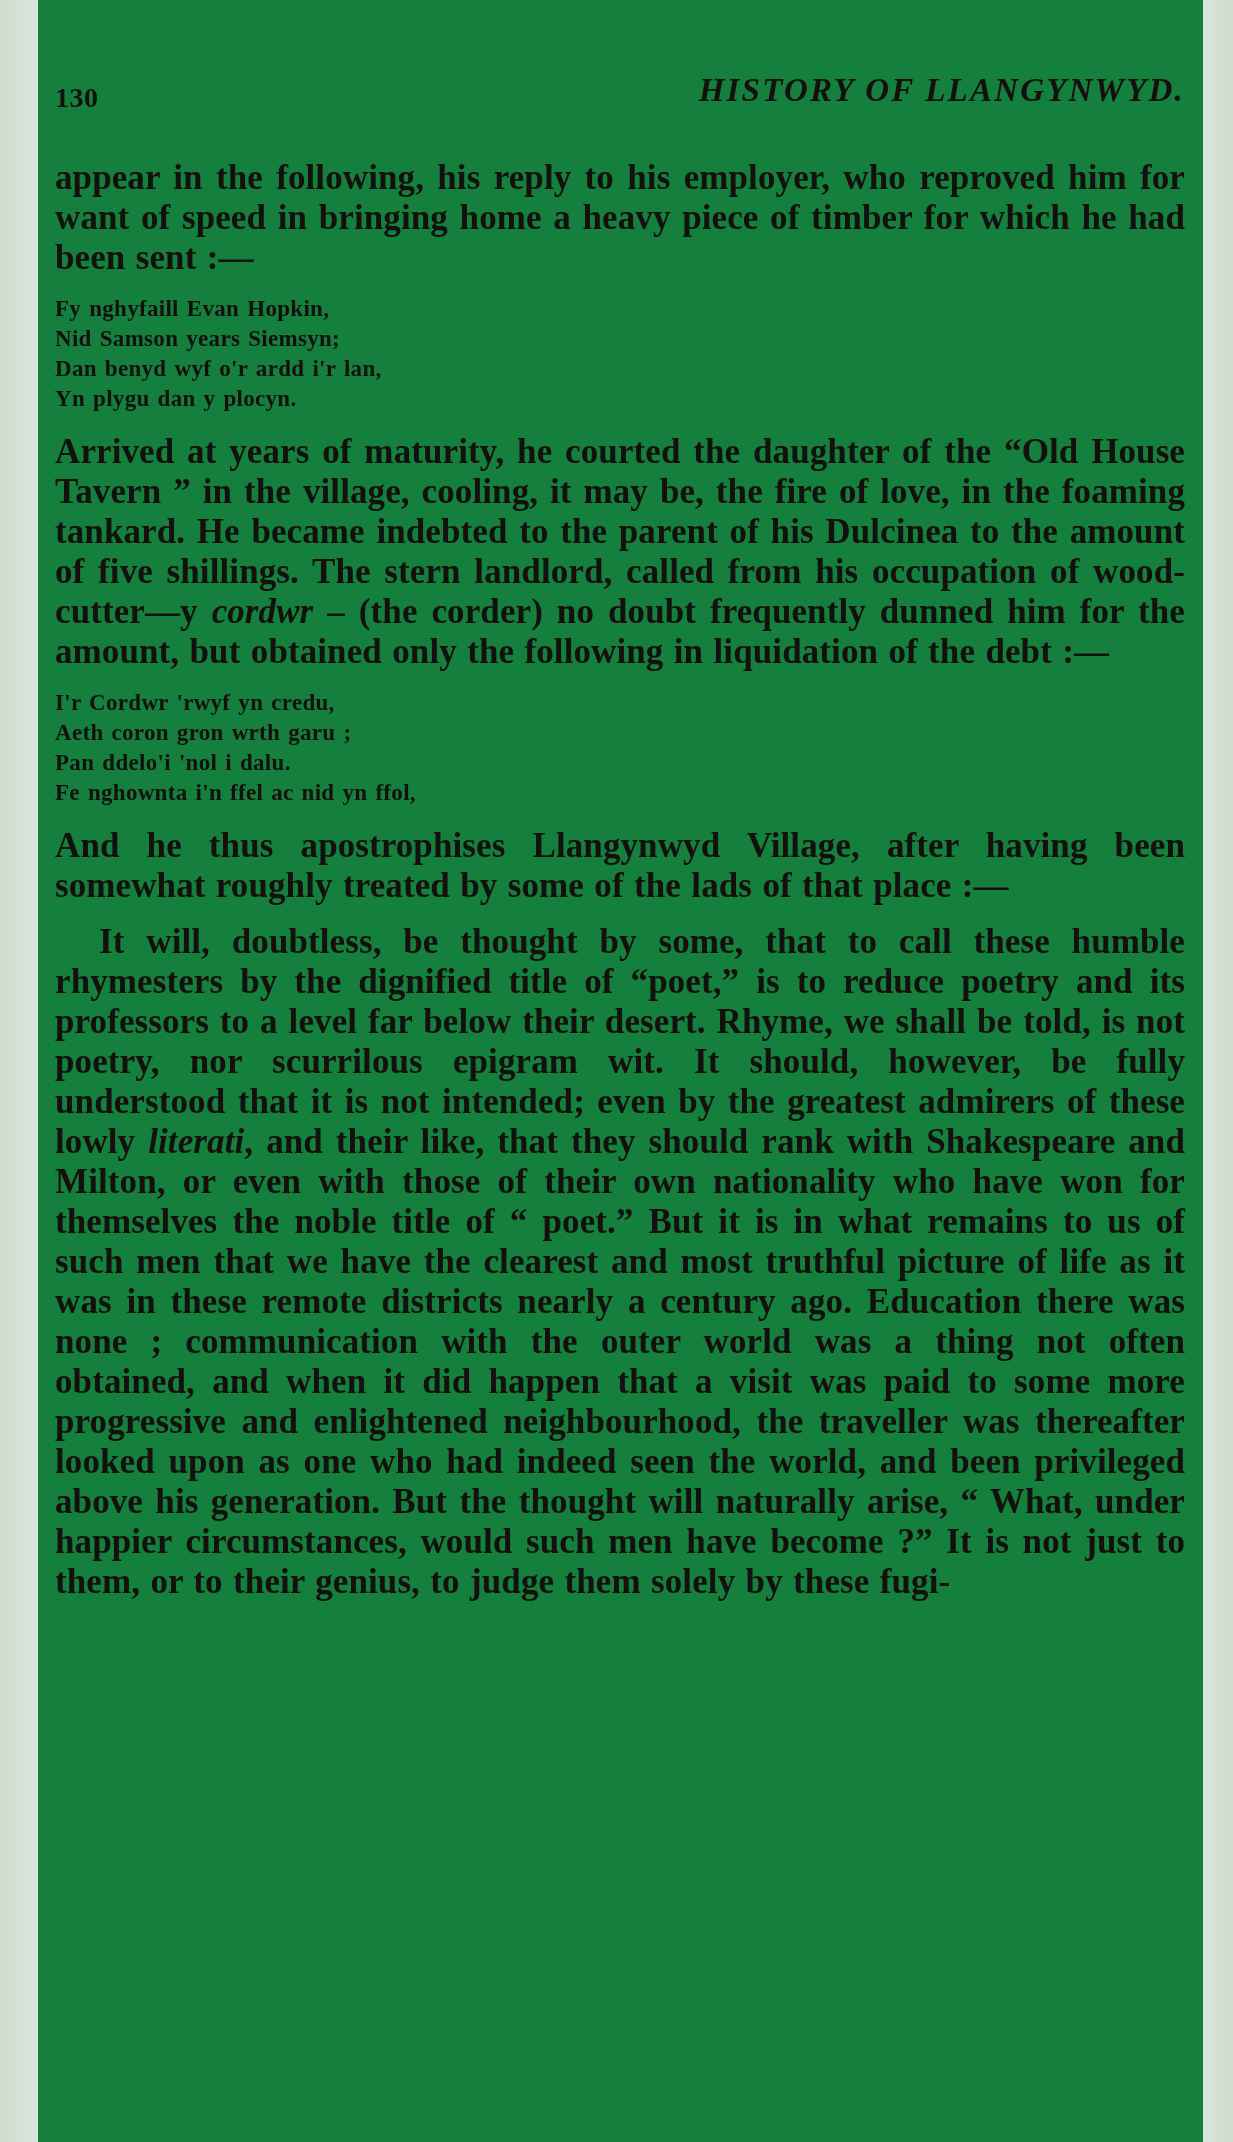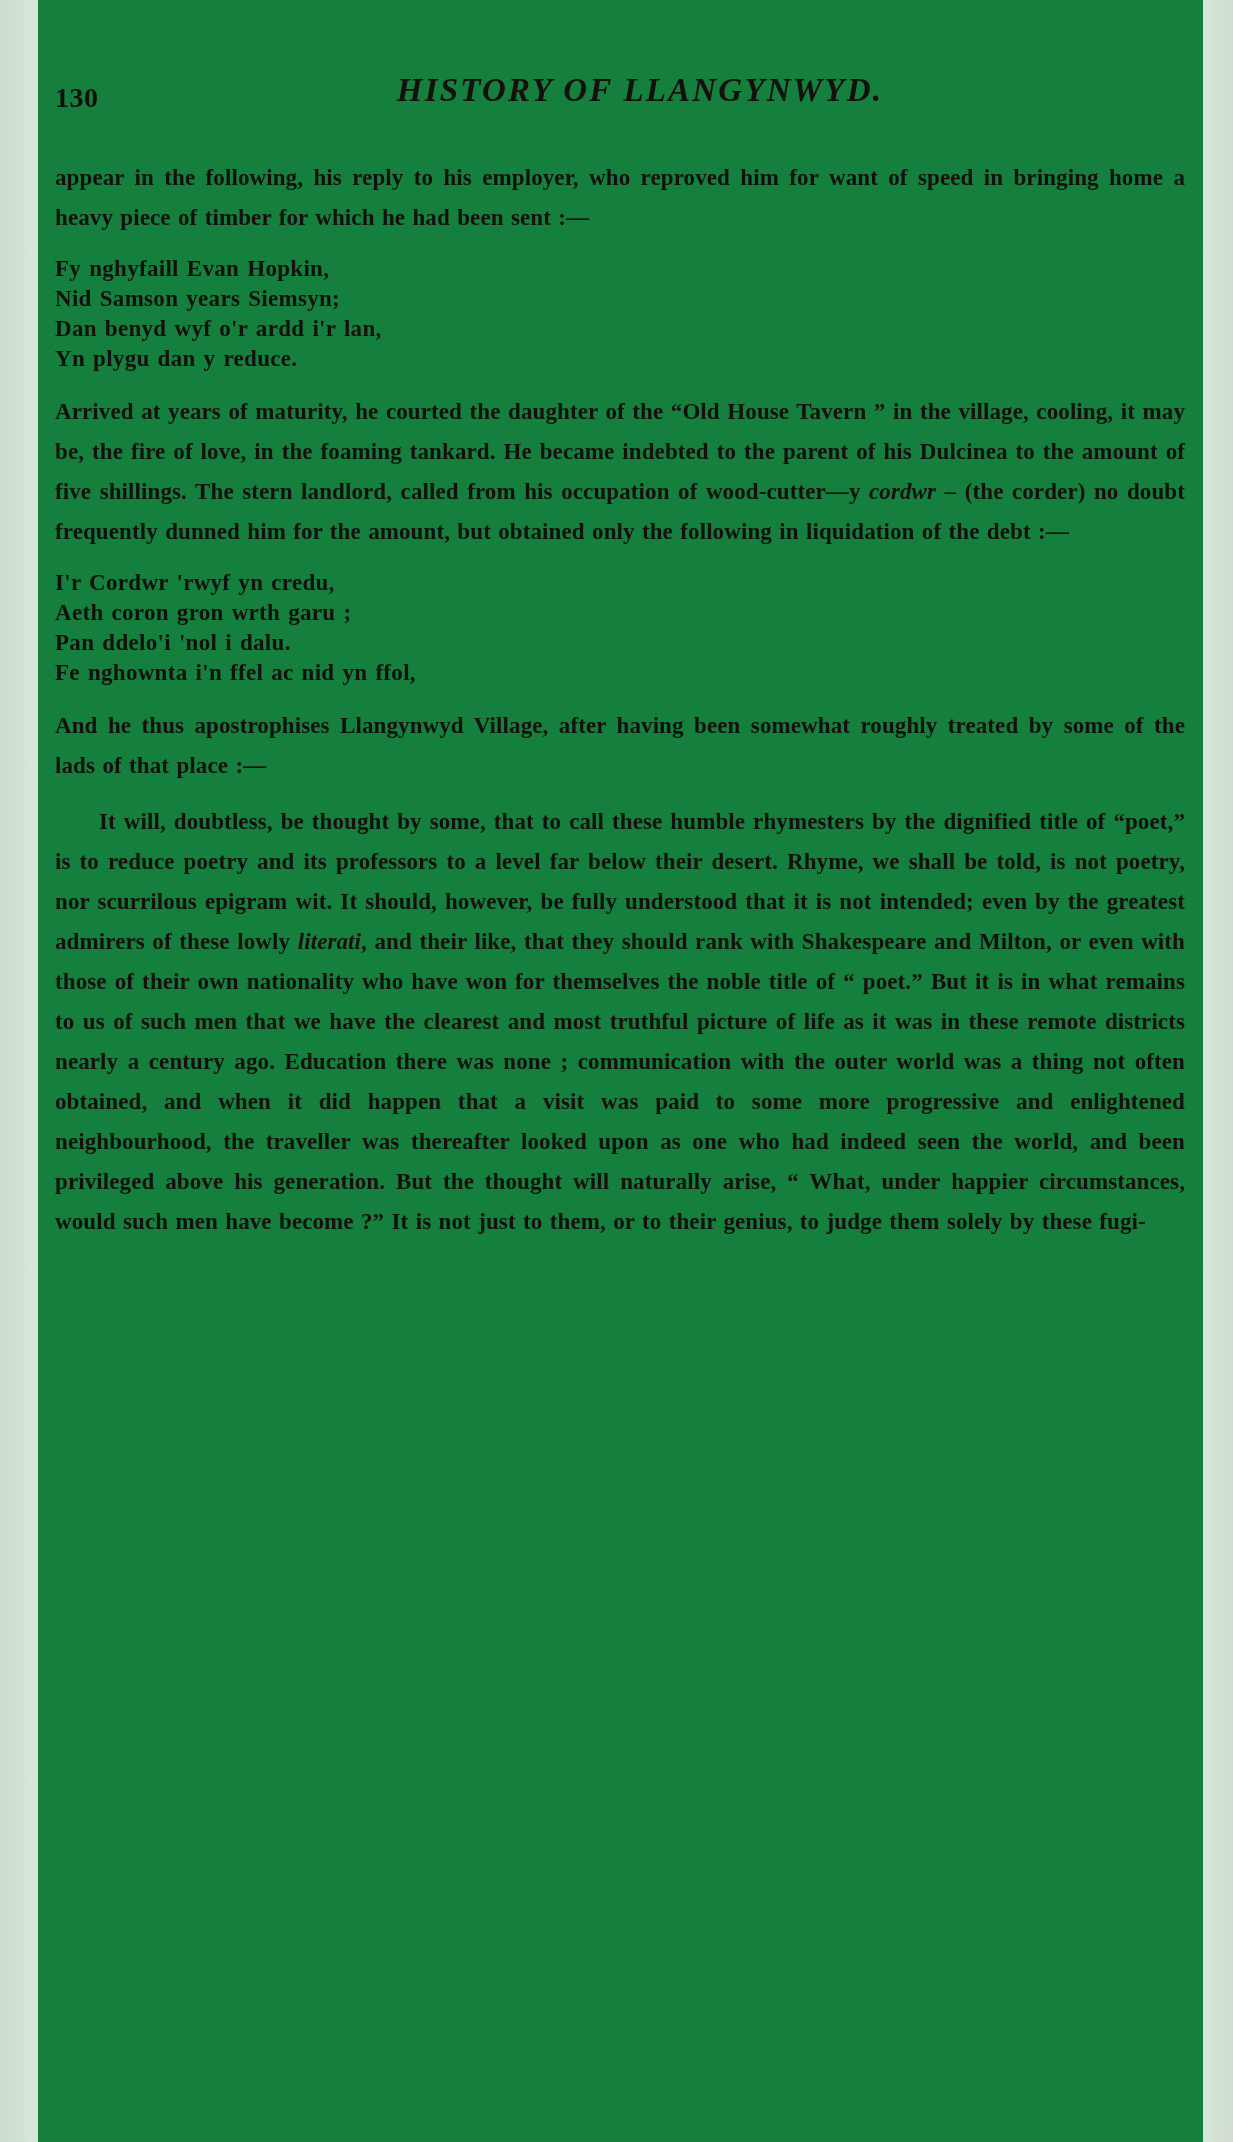--- a/index.html
+++ b/index.html
@@ -54,31 +54,31 @@
     font-family: "Liberation Serif", serif;
     font-weight: bold;
     font-size: 28px;
     letter-spacing: 0.5px;
   }
   .running-title {
     position: absolute;
     left: 0;
     right: 0;
     top: 0;
-    text-align: center;
+    text-align: right;
     font-family: "Liberation Serif", serif;
     font-style: italic;
     font-weight: bold;
     font-size: 33px;
     letter-spacing: 2.2px;
     padding-left: 40px;
   }
   p.body {
     font-family: "Liberation Serif", serif;
-    font-size: 23px;
+    font-size: 35px;
     line-height: 40px;
     text-align: justify;
     margin: 0 0 6px 0;
     font-weight: bold;
     letter-spacing: 0.1px;
     word-spacing: 1.5px;
     -webkit-font-smoothing: none;
   }
   p.body.first {
     margin-top: 6px;
@@ -115,21 +115,21 @@
       <div class="folio">130</div>
       <div class="running-title">HISTORY OF LLANGYNWYD.</div>
     </div>
 
     <p class="body first">appear in the following, his reply to his employer, who reproved him for want of speed in bringing home a heavy piece of timber for which he had been sent :—</p>
 
     <div class="verse">
       <div>Fy nghyfaill Evan Hopkin,</div>
       <div>Nid Samson years Siemsyn;</div>
       <div>Dan benyd wyf o'r ardd i'r lan,</div>
-      <div>Yn plygu dan y reduce.</div>
+      <div>Yn plygu dan y plocyn.</div>
     </div>
 
     <p class="body"><span>Arrived at years of maturity, he courted the daughter of the “Old House Tavern ” in the village, cooling, it may be, the fire of love, in the foaming tankard.  He became indebted to the parent of his Dulcinea to the amount of five shillings. The stern landlord, called from his occupation of wood-cutter—y </span><span class="it">cordwr</span><span> – (the corder) no doubt frequently dunned him for the amount, but obtained only the following in liquidation of the debt :—</span></p>
 
     <div class="verse">
       <div>I'r Cordwr 'rwyf yn credu,</div>
       <div>Aeth coron gron wrth garu ;</div>
       <div>Pan ddelo'i 'nol i dalu.</div>
       <div>Fe nghownta i'n ffel ac nid yn ffol,</div>
     </div>

